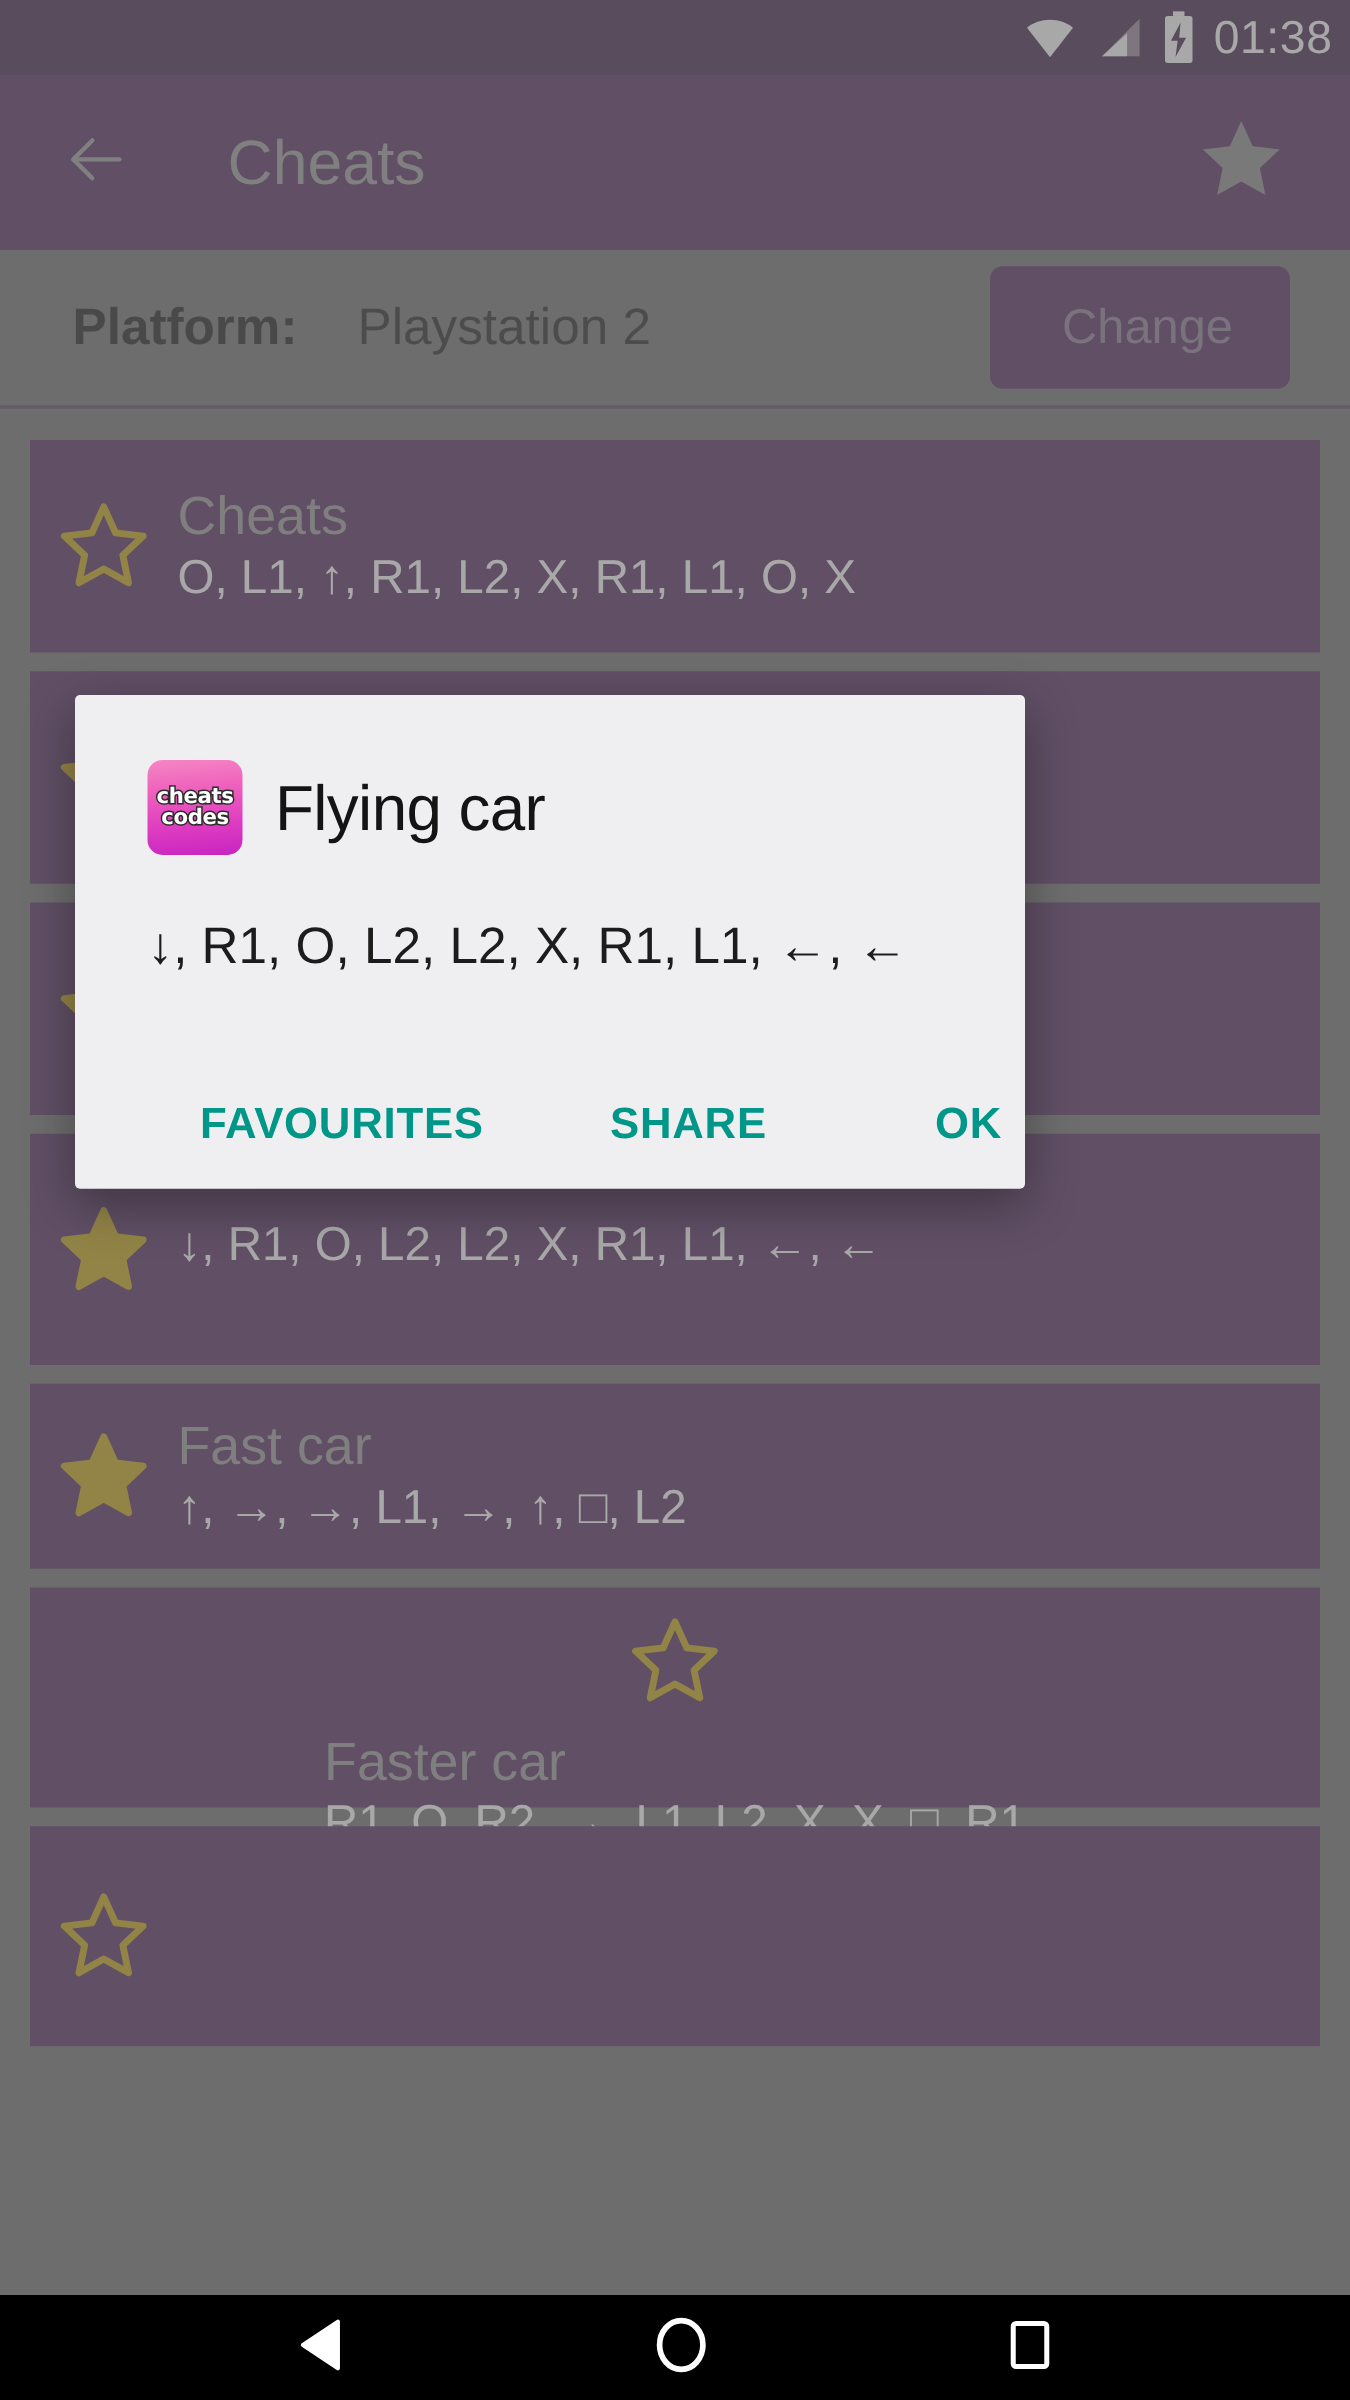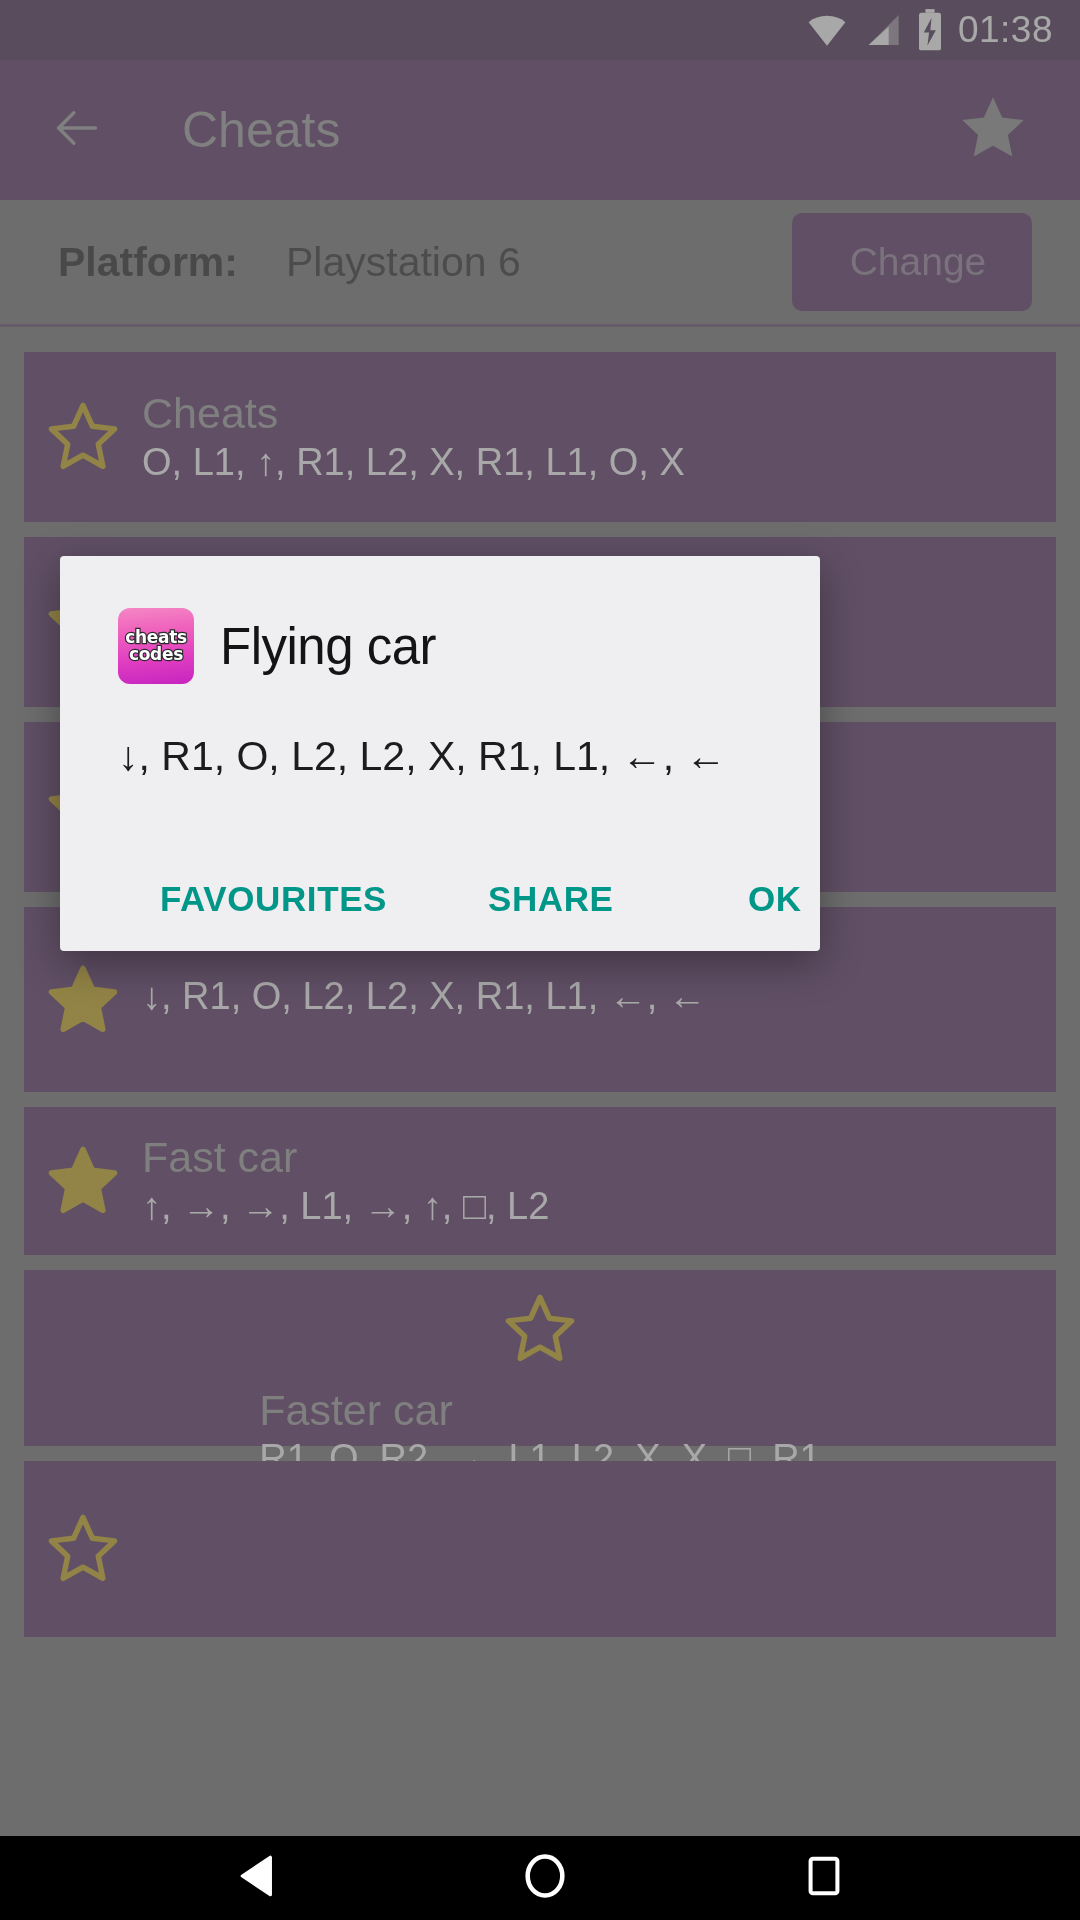--- a/index.html
+++ b/index.html
@@ -8,21 +8,21 @@
     background:#6b6b6b;
     font-family:"Liberation Sans", sans-serif;
     overflow:hidden;
   }
   #screen { position:relative; width:1080px; height:1920px; overflow:hidden; background:#6b6b6b; }
 
   
   .statusbar {
     position:absolute; top:0; left:0; width:1080px; height:60px;
     background:#3b1c44; display:flex; align-items:center;
-    justify-content:flex-end; padding-right:27px; gap:14px;
+    justify-content:flex-end; padding-right:14px; gap:14px;
   }
   .sb-icon { display:flex; align-items:center; }
   .sb-time { color:#ffffff; font-size:37px; letter-spacing:0.5px; font-family:"Liberation Sans", sans-serif; }
 
   
   .appbar {
     position:absolute; top:60px; left:0; width:1080px; height:140px;
     background:#4d2257; display:flex; align-items:center;
   }
   .appbar-back { position:absolute; left:45px; top:50%; transform:translateY(-50%); }
@@ -121,21 +121,21 @@
 </style>
 </head>
 <body>
 
 <div id="screen">
 
   <div class="content">
 
     <div class="platform-row">
       <span class="platform-label">Platform:</span>
-      <span class="platform-value">Playstation 6</span>
+      <span class="platform-value">Playstation 2</span>
       <button class="change-btn">Change</button>
     </div>
 
     <div class="list">
 
       <div class="card">
         <div class="card-star">
           <svg width="80" height="78" viewBox="0 0 24 24" fill="none" stroke="#c9a20a" stroke-width="1.7" stroke-linejoin="round">
             <polygon points="12,2.3 14.9,8.7 21.7,9.5 16.7,14.2 18.1,21 12,17.6 5.9,21 7.3,14.2 2.3,9.5 9.1,8.7"></polygon>
           </svg>

